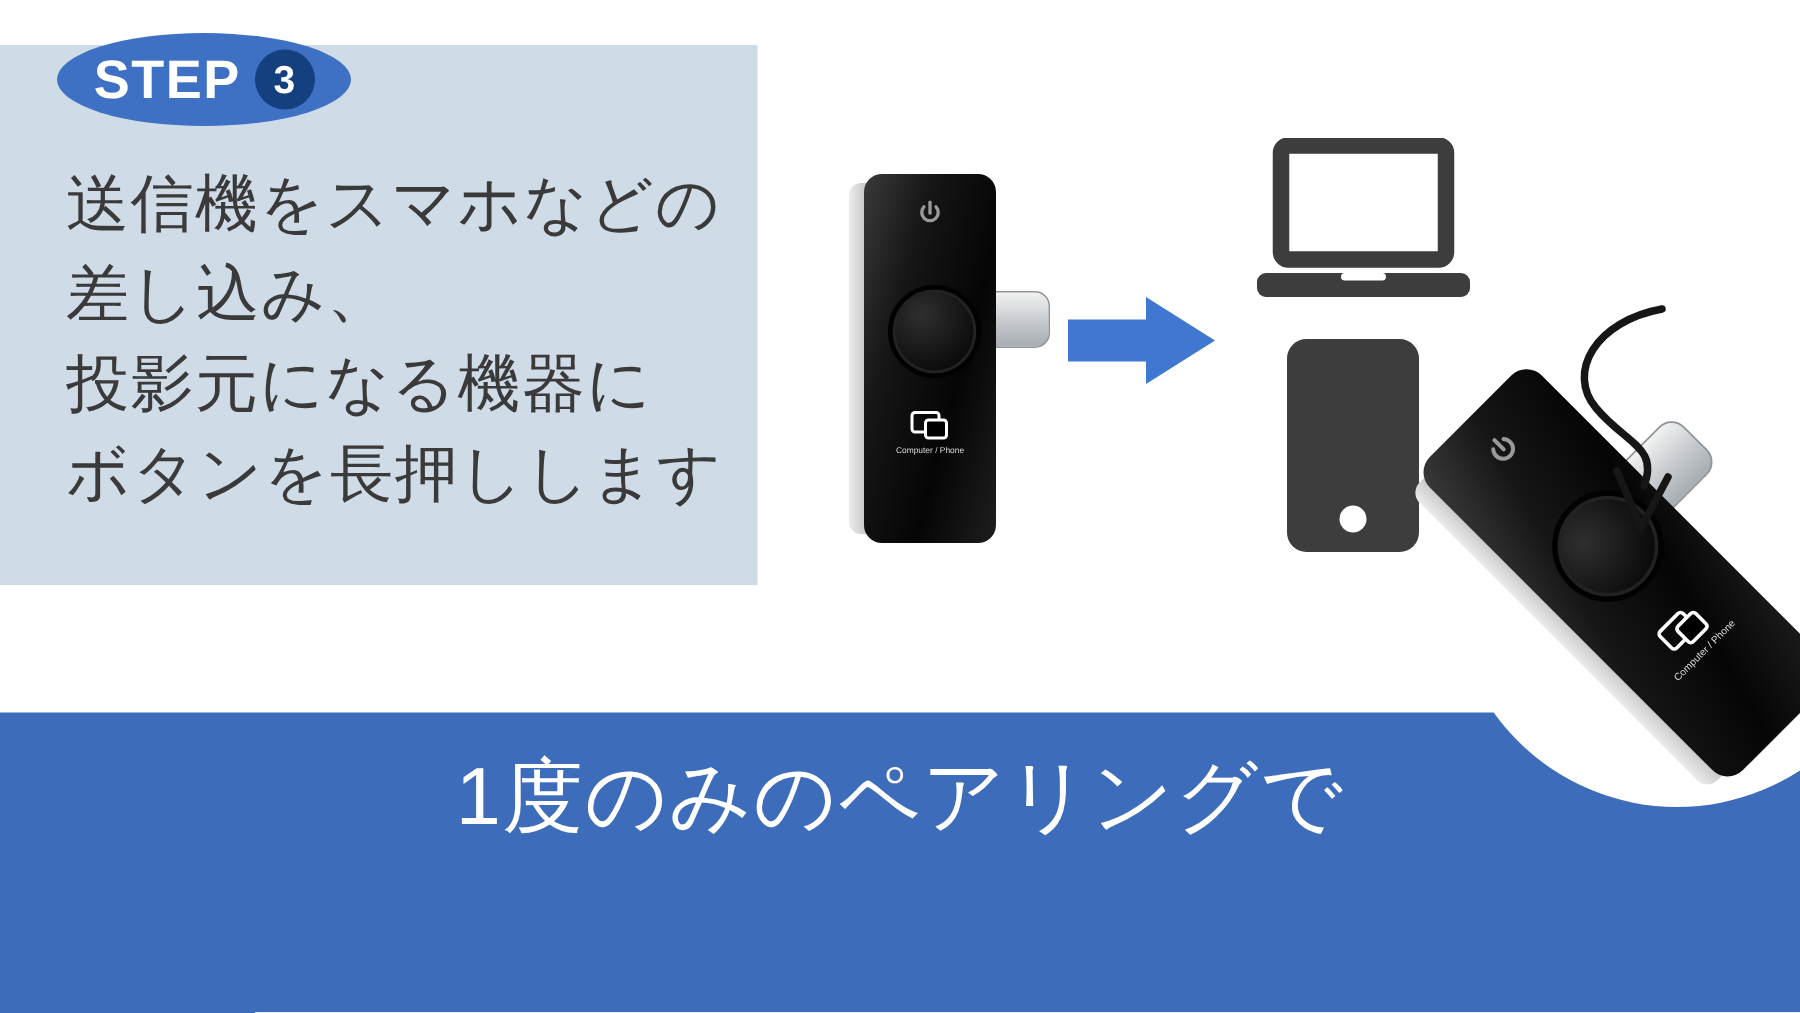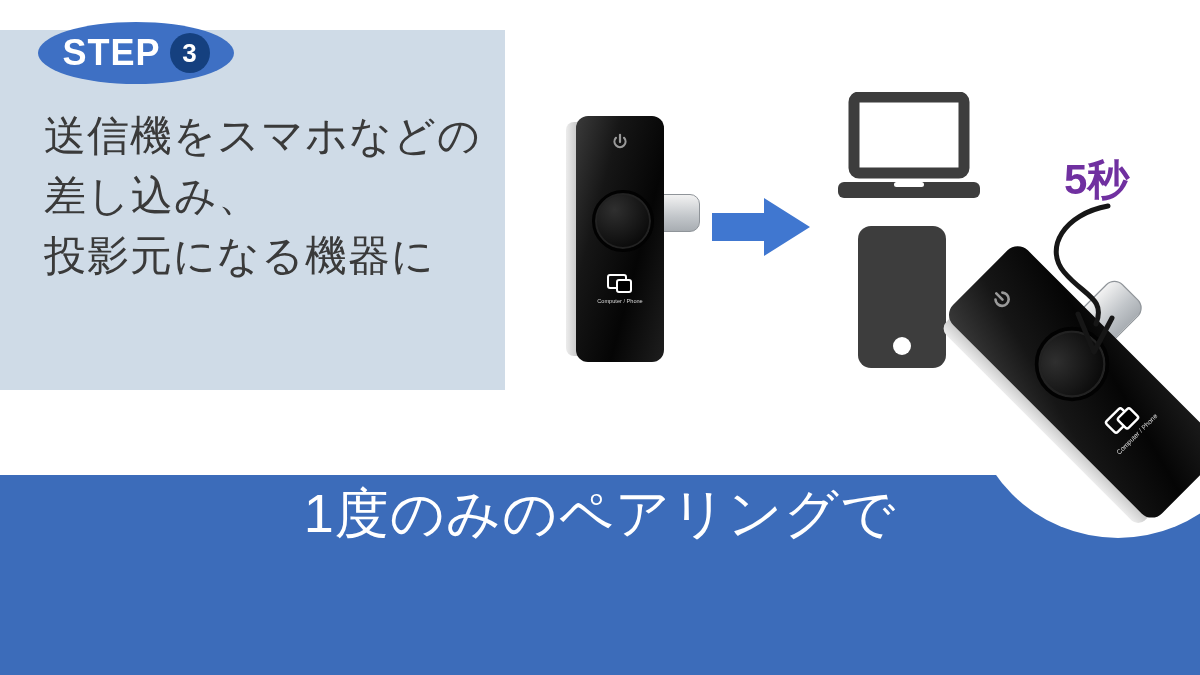--- a/index.html
+++ b/index.html
@@ -51,38 +51,39 @@
     color:var(--duration-purple,#7030a0);font-size:42px;font-weight:600;}
   .curved-arrow{position:absolute;left:1030px;top:200px;z-index:8;}
   
   .closeup-circle{position:absolute;left:968px;top:238px;width:300px;height:300px;
     border-radius:50%;background:#fff;z-index:6;}
   .dongle-closeup{left:62px;top:7px;transform:rotate(-45deg) scale(1.2);}
   
   .banner{position:absolute;left:0;top:475px;width:1200px;height:200px;
     background:var(--banner-blue,#3c6cba);z-index:3;text-align:center;
     color:#fff;font-size:54px;font-weight:500;line-height:76px;letter-spacing:1px;}
-  .banner-inner{padding-top:0;}
+  .banner-inner{padding-top:18px;}
 </style>
 </head>
 <body>
 
 <div class="canvas">
 
   <div class="side-panel"></div>
 
   <div class="step-badge">
     <span class="step-label">STEP</span>
     <span class="step-circle">3</span>
   </div>
 
   <div class="instruction">
     <div>送信機をスマホなどの</div>
     <div>差し込み、</div>
     <div>投影元になる機器に</div>
+    <div>ボタンを長押しします</div>
   </div>
 
   <div class="dongle dongle-main">
     <div class="connector"></div>
     <div class="back-edge"></div>
     <div class="body">
       <svg class="power" viewBox="0 0 24 24" width="22" height="22">
         <path d="M12 3 L12 11" stroke="#9a9a9a" stroke-width="2.4" stroke-linecap="round" fill="none"></path>
         <path d="M7.6 6.4 A6 6 0 1 0 16.4 6.4" stroke="#9a9a9a" stroke-width="2.4" stroke-linecap="round" fill="none"></path>
       </svg>
@@ -105,21 +106,20 @@
     <rect x="16" y="5" width="110" height="76" rx="5" fill="#fff" stroke="currentColor" stroke-width="11"></rect>
     <rect x="0" y="90" width="142" height="16" rx="6" fill="currentColor"></rect>
     <rect x="56" y="90" width="30" height="5" rx="2.5" fill="#fff"></rect>
   </svg>
 
   <svg class="phone" width="92" height="146" viewBox="0 0 92 146">
     <rect x="2" y="2" width="88" height="142" rx="13" fill="currentColor"></rect>
     <circle cx="46" cy="122" r="9" fill="#fff"></circle>
   </svg>
 
-  <div class="duration">5秒</div>
 
   <svg class="curved-arrow" width="110" height="170" viewBox="0 0 110 170">
     <path d="M78,6 C34,14 14,48 34,72 C54,96 76,98 66,124" fill="none" stroke="#161616" stroke-width="5" stroke-linecap="round"></path>
     <path d="M48,114 L64,152 L82,118" fill="none" stroke="#161616" stroke-width="5" stroke-linecap="round" stroke-linejoin="round"></path>
   </svg>
 
   <div class="closeup-circle">
     <div class="dongle dongle-closeup">
       <div class="connector"></div>
       <div class="back-edge"></div>

